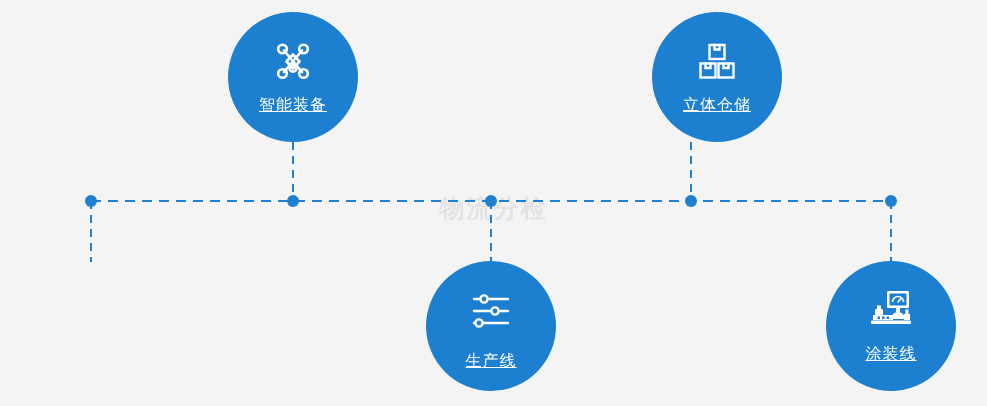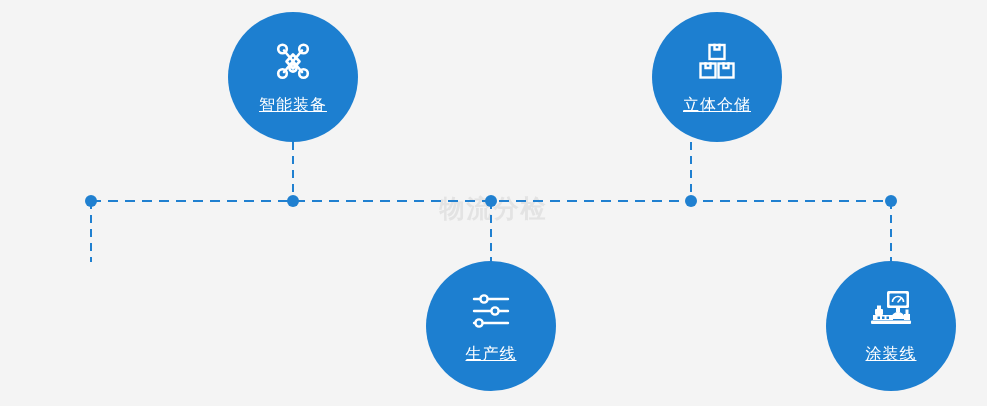--- a/index.html
+++ b/index.html
@@ -145,21 +145,21 @@
         <path d="M12.5 25.5 v4.5 h5 v-4.5"></path>
 
         <rect x="25.5" y="25.5" width="15" height="14"></rect>
         <path d="M30.5 25.5 v4.5 h5 v-4.5"></path>
       </svg>
     </span>
     <span class="node-label">立体仓储</span>
   </div>
 
 
-  <div class="node-circle bottom" style="left:426px; top:261px;">
+  <div class="node-circle bottom" style="left:426px; top:261px;gap:7px;">
     <span class="node-icon">
       <svg viewBox="0 0 48 48" fill="none" stroke="#ffffff" stroke-width="2.4" stroke-linecap="round">
 
         <line x1="7" y1="12" x2="41" y2="12"></line>
         <circle cx="17" cy="12" r="3.6" fill="#1d7fd0"></circle>
 
         <line x1="7" y1="24" x2="41" y2="24"></line>
         <circle cx="28" cy="24" r="3.6" fill="#1d7fd0"></circle>
 
         <line x1="7" y1="36" x2="41" y2="36"></line>

